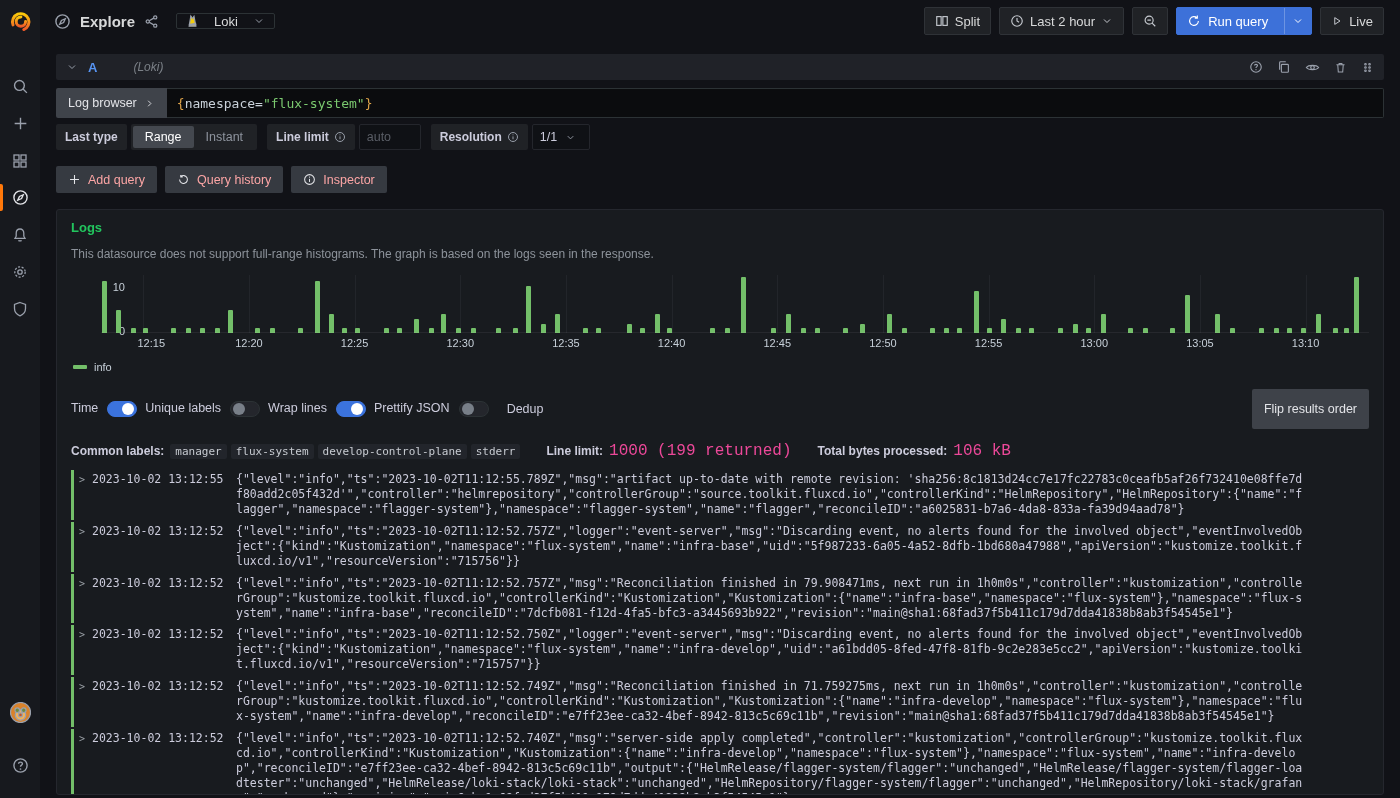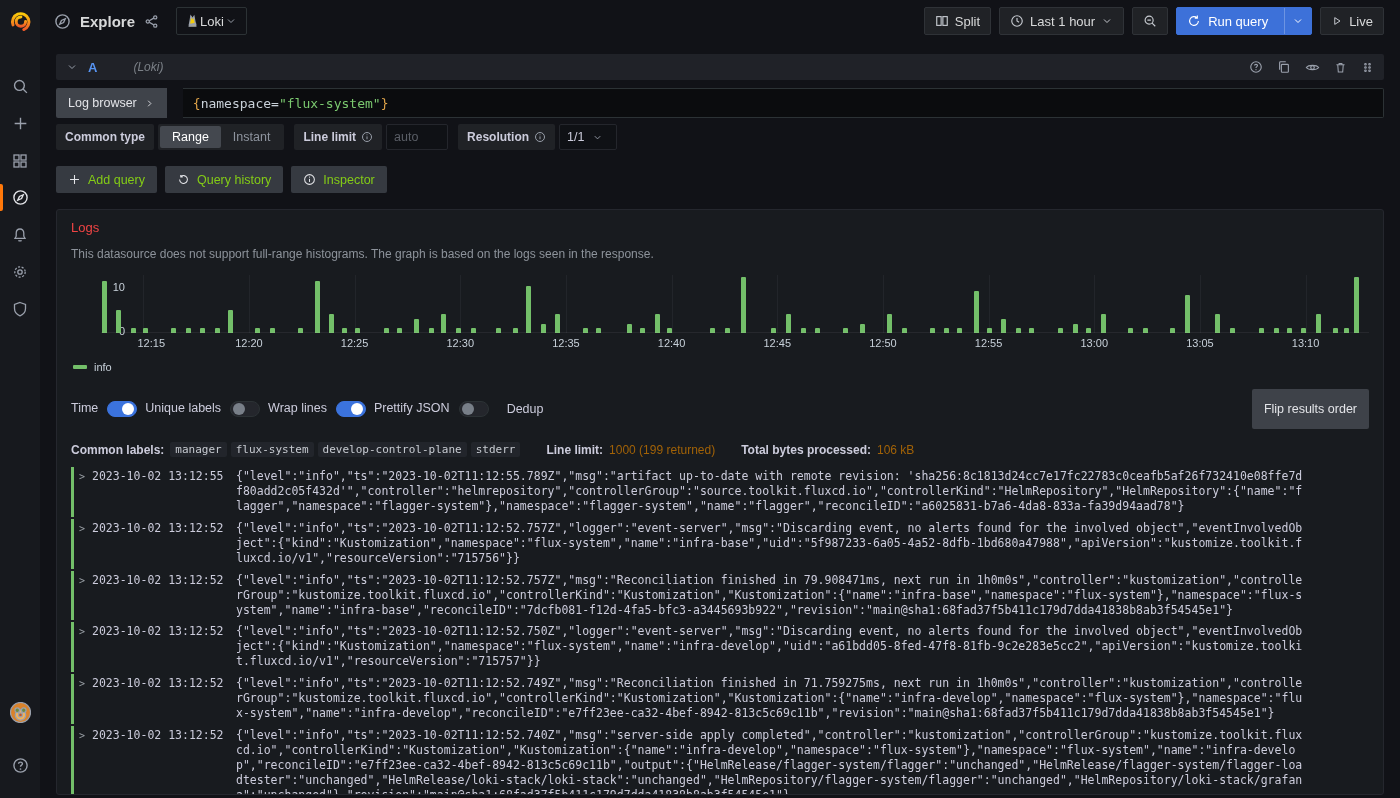--- a/index.html
+++ b/index.html
@@ -17,42 +17,42 @@
   .sb-item.active svg{stroke:#e3e4e8}
   .sb-bottom{margin-top:auto;display:flex;flex-direction:column;align-items:center;gap:16px;margin-bottom:14px}
 
   
   .main{flex:1;display:flex;flex-direction:column;min-width:0}
   .topnav{height:42px;flex:none;display:flex;align-items:center;padding:0 16px 0 14px}
   .tn-left{display:flex;align-items:center;gap:9px}
   .icon{display:inline-flex;align-items:center;justify-content:center}
   .icon svg{stroke:#9aa0ac;fill:none;stroke-width:1.3}
   .page-title{font-size:15px;font-weight:600;color:#d8d9da}
-  .ds-picker{display:flex;align-items:center;gap:1px;border:1px solid #2c3235;border-radius:2px;
-    padding:4px 9px;height:28px;cursor:pointer;margin-left:8px}
+  .ds-picker{display:flex;align-items:center;gap:15px;border:1px solid #2c3235;border-radius:2px;
+    padding:4px 9px;height:16px;cursor:pointer;margin-left:8px}
   .ds-name{font-size:13px;color:#d8d9da}
   .tn-right{margin-left:auto;display:flex;align-items:center;gap:8px}
   .tn-btn{display:flex;align-items:center;gap:6px;background:#202226;border:1px solid #2f3237;
     border-radius:2px;padding:0 10px;height:28px;font-size:13px;font-weight:500;color:#d8d9da;cursor:pointer}
   .tn-btn svg{stroke:#c7cbd1;fill:none;stroke-width:1.3}
   .run-btn{background:#3d71d9;border-color:#3d71d9;color:#fff;padding:0}
   .run-main{display:flex;align-items:center;gap:7px;padding:0 10px;height:100%}
   .run-caret{display:flex;align-items:center;padding:0 7px;height:100%;border-left:1px solid rgba(255,255,255,.25)}
   .run-btn svg{stroke:#fff}
 
   
   .content{padding:12px 16px 0;flex:1;min-height:0}
 
   
   .q-header{height:26px;background:#202228;border-radius:2px;display:flex;align-items:center;padding:0 10px;gap:10px}
   .q-ref{color:#5794f2;font-weight:600;font-size:13px}
   .q-ds-hint{color:#7b8087;font-style:italic;font-size:12px;margin-left:26px}
   .q-header-icons{margin-left:auto;display:flex;align-items:center;gap:14px}
   .q-header-icons .icon{cursor:pointer}
-  .q-row{display:flex;margin-top:8px;gap:16px}
+  .q-row{display:flex;margin-top:8px;gap:0}
   .logbrowser-btn{flex:none;display:flex;align-items:center;gap:7px;background:#3f434a;border-radius:2px 0 0 2px;
     padding:0 12px;height:30px;font-size:12.5px;font-weight:500;color:#e3e4e8;cursor:pointer}
   .q-input{flex:1;height:30px;background:#0b0c0e;border:1px solid #2c3235;border-left:none;border-radius:0 2px 2px 0;
     display:flex;align-items:center;padding:0 10px;font-family:"DejaVu Sans Mono",monospace;font-size:13px;cursor:text}
   .tok-brace{color:#e0a44a}
   .tok-label{color:#c9d1d9}
   .tok-op{color:#c9d1d9}
   .tok-str{color:#7bc96f}
   .q-opts{display:flex;align-items:center;margin-top:6px;gap:10px}
   .opt-group{display:flex;height:26px}
@@ -61,26 +61,26 @@
   .seg{display:flex;background:#202226;border-radius:2px;margin-left:4px;padding:2px}
   .seg-opt{padding:2px 12px;font-size:12.5px;color:#8e949e;border-radius:2px;display:flex;align-items:center;cursor:pointer}
   .seg-opt.selected{background:#44484f;color:#fff}
   .mini-input{width:62px;height:26px;background:#0f1115;border:1px solid #24262c;border-radius:2px;color:#ccccdc;
     font-size:12.5px;padding:0 7px;margin-left:4px}
   .mini-input::placeholder{color:#5a5e66}
   .mini-select{display:flex;align-items:center;gap:8px;width:58px;height:26px;background:#0f1115;border:1px solid #24262c;
     border-radius:2px;color:#ccccdc;font-size:12.5px;padding:0 7px;margin-left:4px;cursor:pointer}
   .q-toolbar{display:flex;gap:8px;margin-top:16px}
   .tb-btn{display:flex;align-items:center;gap:7px;background:#363a41;border-radius:2px;padding:0 12px;height:27px;
-    font-size:12.5px;font-weight:500;color:#84cc16;cursor:pointer}
+    font-size:12.5px;font-weight:500;color:#fca5a5;cursor:pointer}
   .tb-btn svg{stroke:#e3e4e8;fill:none;stroke-width:1.3}
 
   
   .logs-panel{background:#181b1f;border:1px solid #25272e;border-radius:3px;margin-top:16px;padding:10px 14px;height:586px;overflow:hidden}
-  .panel-title{font-size:13px;font-weight:400;color:#ef4444}
+  .panel-title{font-size:13px;font-weight:700;color:#22c55e}
   .notice{margin-top:12px;font-size:12px;color:#8d939b}
   .chart{margin-top:14px;position:relative;padding-left:30px}
   .plot{position:relative;height:58px}
   .plot::after{content:"";position:absolute;left:0;right:0;bottom:0;height:1px;background:rgba(204,204,220,.08)}
   .gridline{position:absolute;top:0;bottom:0;width:1px;background:rgba(204,204,220,.06)}
   .bar{position:absolute;bottom:0;width:5px;border-radius:1px 1px 0 0}
   .ylab{position:absolute;right:calc(100% - 24px);font-size:11px;color:#c7d0d9;text-align:right;width:20px}
   .axis{position:relative;height:15px;margin-top:4px;font-size:11px;color:#c7d0d9}
   .tick-label{position:absolute;transform:translateX(-50%);white-space:nowrap}
   .legend{display:flex;align-items:center;gap:7px;margin-top:9px;font-size:11px;color:#c7d0d9;padding-left:2px}
@@ -97,21 +97,21 @@
   .dedup-group{display:flex;border:1px solid #2c3235;border-radius:2px;overflow:hidden}
   .dedup-opt{padding:5px 13px;font-size:12.5px;color:#9aa0a6;cursor:pointer}
   .dedup-opt.selected{background:#34383f;color:#fff;font-weight:500}
   .flip-btn{margin-left:auto;background:#3e4249;border-radius:2px;padding:13px 12px;font-size:12.5px;font-weight:500;color:#e3e4e8;cursor:pointer}
 
   
   .log-meta{display:flex;align-items:center;margin-top:13px;font-size:12px;color:#ccccdc;flex-wrap:nowrap}
   .meta-label{font-weight:600;margin-right:6px;white-space:nowrap}
   .chips{display:flex;gap:4px;margin-right:26px}
   .chip{background:#22252b;border-radius:2px;padding:1px 5px;font-family:"DejaVu Sans Mono",monospace;font-size:11px;color:#c7cbd1}
-  .meta-val{font-family:Liberation Sans, sans-serif;font-size:12px;color:#a16207;margin-right:26px;white-space:nowrap}
+  .meta-val{font-family:Liberation Mono, monospace;font-size:16px;color:#ec4899;margin-right:26px;white-space:nowrap}
 
   
   .log-rows{margin-top:10px;position:relative;padding-right:66px}
   .logrow{display:flex;align-items:flex-start;border-left:3px solid #73bf69;padding:2px 0 3px 5px;margin-bottom:2px;
     font-family:"DejaVu Sans Mono",monospace;font-size:11.5px;line-height:1.3;color:#ccccdc;cursor:pointer}
   .lr-arrow{flex:none;width:13px;color:#9aa0a6;font-size:10px;padding-top:1px}
   .lr-time{flex:none;width:138px;white-space:nowrap}
   .lr-text{flex:1;word-break:break-all;margin-left:6px;min-width:0}
   .rows-rail{position:absolute;top:2px;right:2px;width:56px}
   .sor-btn{background:#41454c;border-radius:2px;color:#d8d9da;font-size:12px;line-height:1.35;padding:7px 4px;
@@ -262,21 +262,21 @@
           </span>
           <span>Split</span>
         </div>
         <div class="tn-btn">
           <span class="icon">
             <svg width="14" height="14" viewBox="0 0 16 16">
                 <circle cx="8" cy="8" r="6"></circle>
                 <path d="M8 4.5 V8 L10.4 9.4"></path>
               </svg>
           </span>
-          <span>Last 1 hour</span>
+          <span>Last 2 hour</span>
           <span class="icon">
             <svg width="12" height="12" viewBox="0 0 16 16">
                 <path d="M4 6 L8 10 L12 6"></path>
               </svg>
           </span>
         </div>
         <div class="tn-btn">
           <span class="icon">
             <svg width="14" height="14" viewBox="0 0 16 16">
                 <circle cx="7" cy="7" r="4.6"></circle>
@@ -373,21 +373,21 @@
           <span class="tok-brace">{</span>
             <span class="tok-label">namespace</span>
             <span class="tok-op">=</span>
             <span class="tok-str">"flux-system"</span>
             <span class="tok-brace">}</span>
         </div>
       </div>
 
       <div class="q-opts">
         <div class="opt-group">
-          <span class="opt-label">Common type</span>
+          <span class="opt-label">Last type</span>
           <span class="seg">
             <span class="seg-opt selected">Range</span>
             <span class="seg-opt">Instant</span>
           </span>
         </div>
         <div class="opt-group">
           <span class="opt-label">
             <span>Line limit</span>
             <span class="icon">
               <svg width="12" height="12" viewBox="0 0 16 16">

